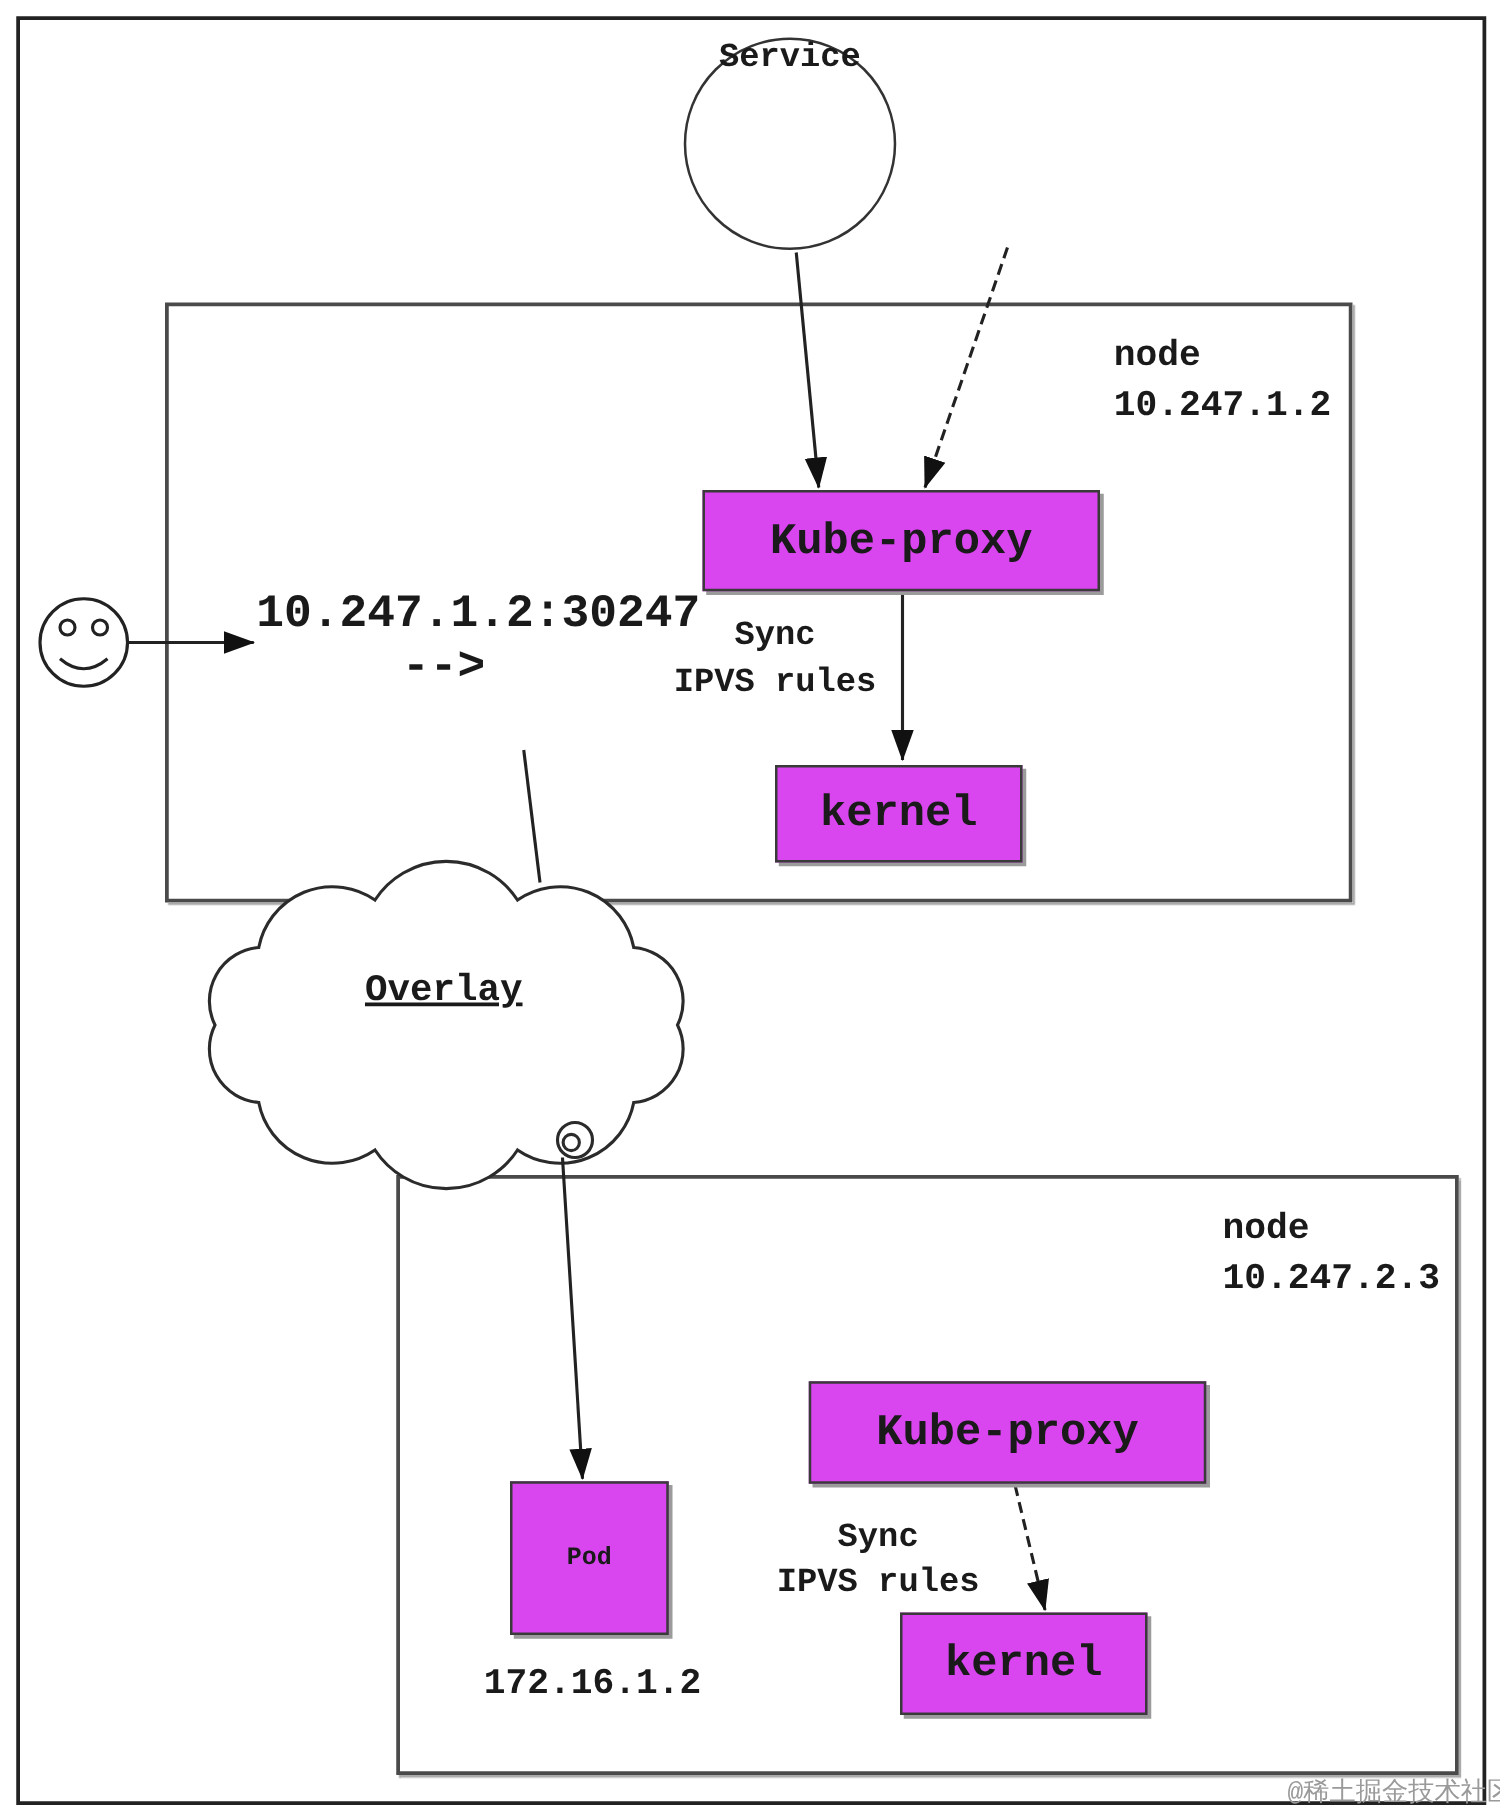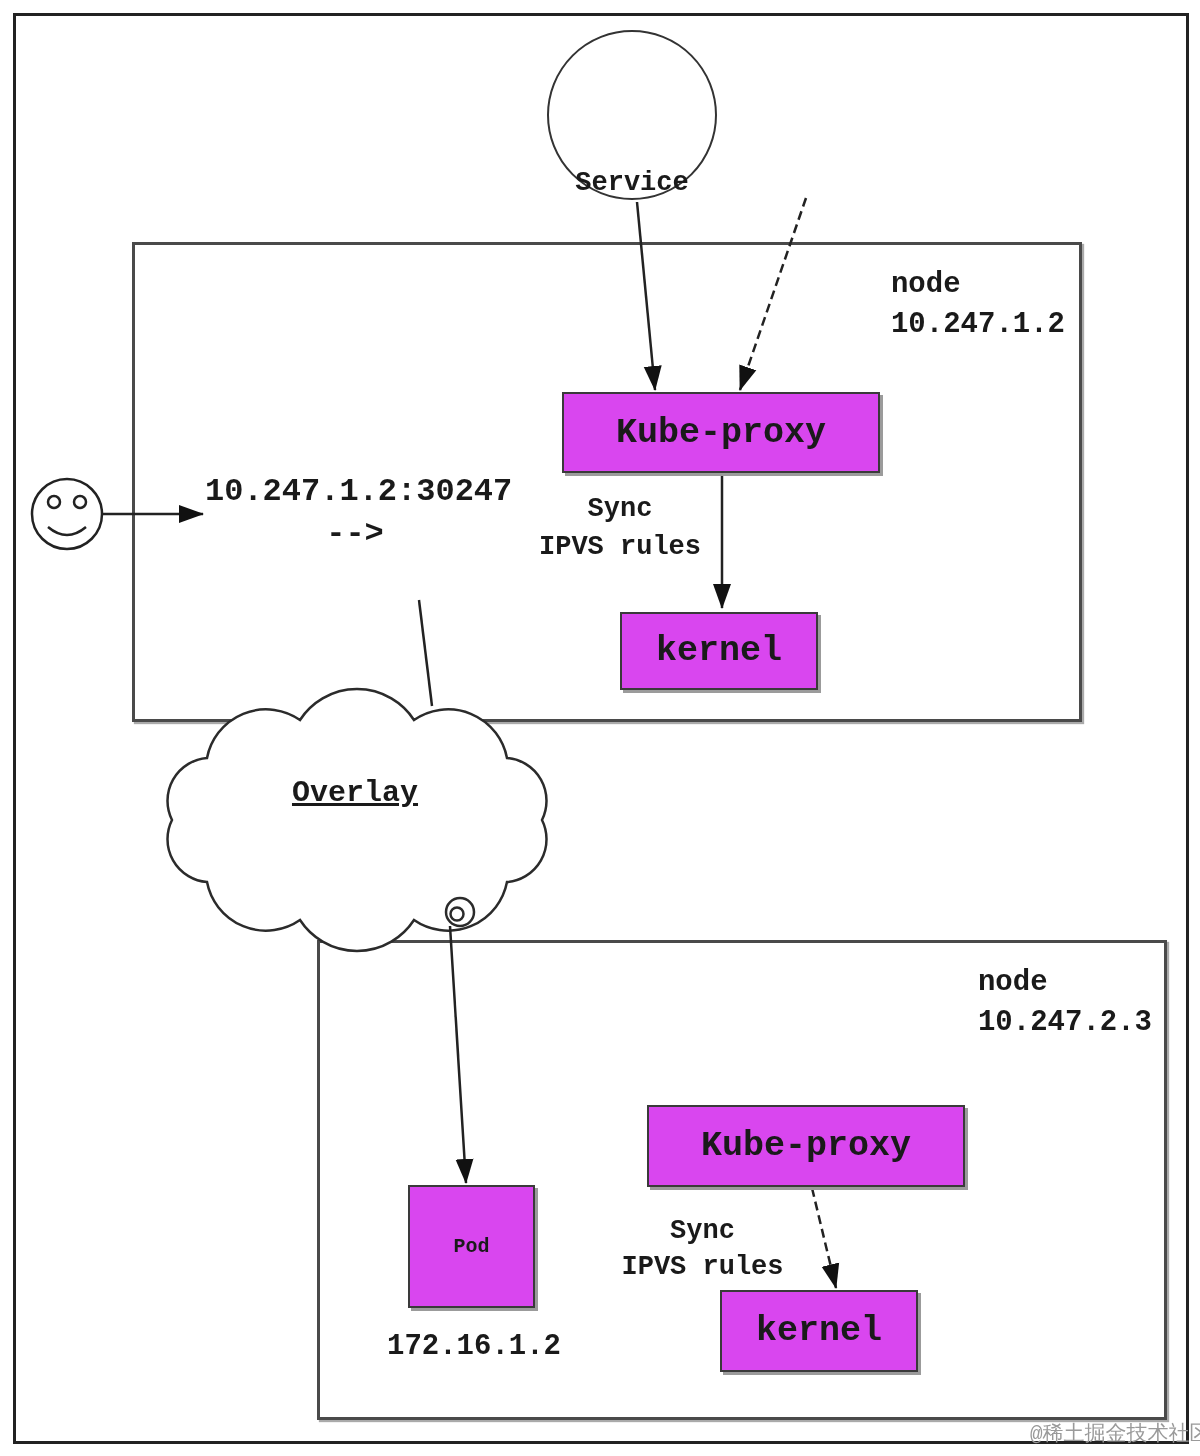--- a/index.html
+++ b/index.html
@@ -27,26 +27,26 @@
     box-shadow:3px 3px 0 #9b9b9b;display:flex;align-items:center;justify-content:center;
     z-index:3;font-size:35px;
   }
   .kp1{left:562px;top:392px;width:314px;height:77px;}
   .kernel1{left:620px;top:612px;width:194px;height:74px;}
   .kp2{left:647px;top:1105px;width:314px;height:78px;}
   .kernel2{left:720px;top:1290px;width:194px;height:78px;}
   .pod{left:408px;top:1185px;width:123px;height:119px;font-size:20px;text-align:right;}
   .circle{
     position:absolute;border:2px solid #333;border-radius:50%;background:#fff;
-    display:flex;align-items:flex-end;justify-content:center;font-size:27px;z-index:3;
+    display:flex;align-items:flex-start;justify-content:center;font-size:27px;z-index:3;
   }
   .service{left:547px;top:30px;width:166px;height:166px;}
   .endpoints{left:750px;top:29px;width:169px;height:169px;}
   .txt{position:absolute;z-index:3;text-align:center;}
-  .nat-text{left:205px;top:471px;width:300px;font-size:32px;line-height:42px;}
+  .nat-text{left:205px;top:471px;width:300px;font-size:37px;line-height:42px;}
   .sync1{left:530px;top:490px;width:180px;font-size:27px;line-height:38px;}
   .sync2{left:610px;top:1213px;width:185px;font-size:27px;line-height:36px;}
   .cloud-text{left:255px;top:772px;width:200px;font-size:30px;line-height:43px;z-index:3;text-decoration:underline;}
   .pod-ip{left:374px;top:1330px;width:200px;font-size:29px;}
   .watermark{
     position:absolute;left:1030px;top:1419px;width:200px;z-index:4;
     font-size:21px;color:#9a9a9a;font-weight:normal;white-space:nowrap;text-align:left;
   }
 </style>
 </head>

